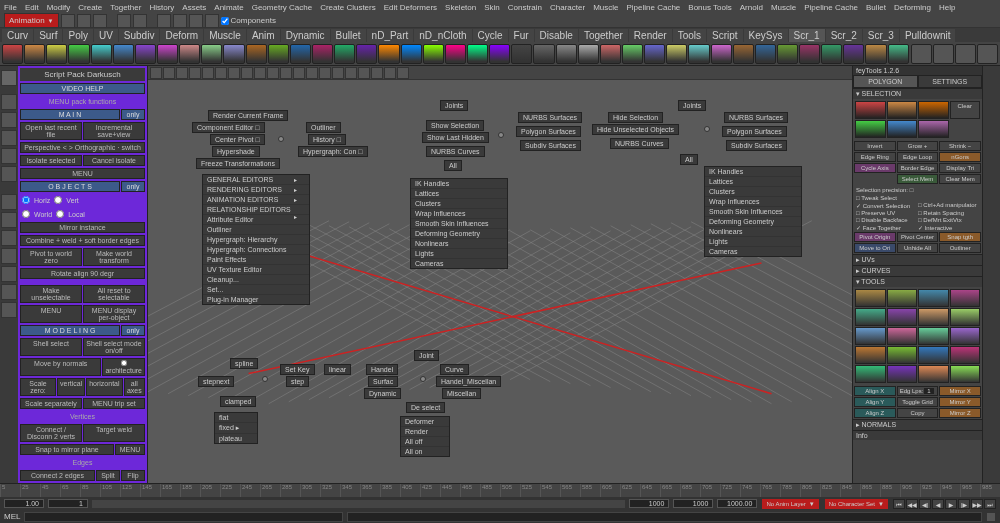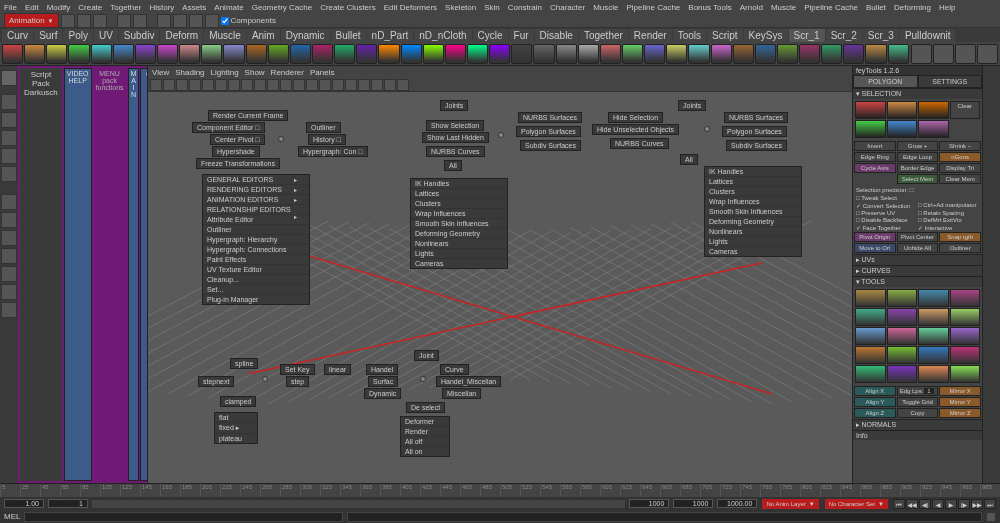--- a/index.html
+++ b/index.html
@@ -25,21 +25,21 @@
 .shelf-icon { width: 22px; height: 20px; border: 1px solid #222; border-radius: 2px; }
 
 
 .main { display: flex; height: calc(523px - 14px - 14px - 14px - 24px - 26px - 14px); }
 
 
 .toolbox { width: 18px; background: #3a3a3a; display: flex; flex-direction: column; gap: 2px; padding-top: 4px; }
 .toolbox-icon { width: 16px; height: 16px; background: #555; margin: 0 1px; border: 1px solid #333; }
 
 
-.left-panel { width: 130px; background: #701a75; border-right: 1px solid #222; padding: 2px; display: flex; flex-direction: row; gap: 2px; overflow: hidden; }
+.left-panel { width: 130px; background: #6d28d9; border-right: 1px solid #222; padding: 2px; display: flex; flex-direction: column; gap: 2px; overflow: hidden; }
 .panel-header { background: #3a3a3a; padding: 2px 4px; font-size: 8px; text-align: center; }
 .btn-blue { background: #3c5a8a; border: 1px solid #222; padding: 1px 2px; font-size: 7px; text-align: center; color: #ddd; }
 .btn-dark { background: #3a3a3a; border: 1px solid #222; padding: 1px 2px; font-size: 7px; text-align: center; color: #bbb; }
 .btn-row { display: flex; gap: 1px; }
 .btn-row > * { flex: 1; }
 .radio-row { display: flex; gap: 4px; padding: 2px; font-size: 7px; align-items: center; }
 .radio-row input { width: 8px; height: 8px; }
 .section-label { font-size: 7px; text-align: center; padding: 2px; color: #aaa; }
 
 
@@ -321,28 +321,20 @@
       </div>
     <div class="section-label">Edges</div>
     <div class="btn-row">
         <div class="btn-dark">Connect 2 edges</div>
         <div class="btn-dark" style="flex:0 0 24px">Split</div>
         <div class="btn-dark" style="flex:0 0 24px">Flip</div>
       </div>
   </div>
 
   <div class="viewport">
-    <div class="vp-menubar">
-      <span>View</span>
-        <span>Shading</span>
-        <span>Lighting</span>
-        <span>Show</span>
-        <span>Renderer</span>
-        <span>Panels</span>
-    </div>
     <div class="vp-toolbar">
       <div class="ico"></div>
         <div class="ico"></div>
         <div class="ico"></div>
         <div class="ico"></div>
         <div class="ico"></div>
         <div class="ico"></div>
         <div class="ico"></div>
         <div class="ico"></div>
         <div class="ico"></div>

